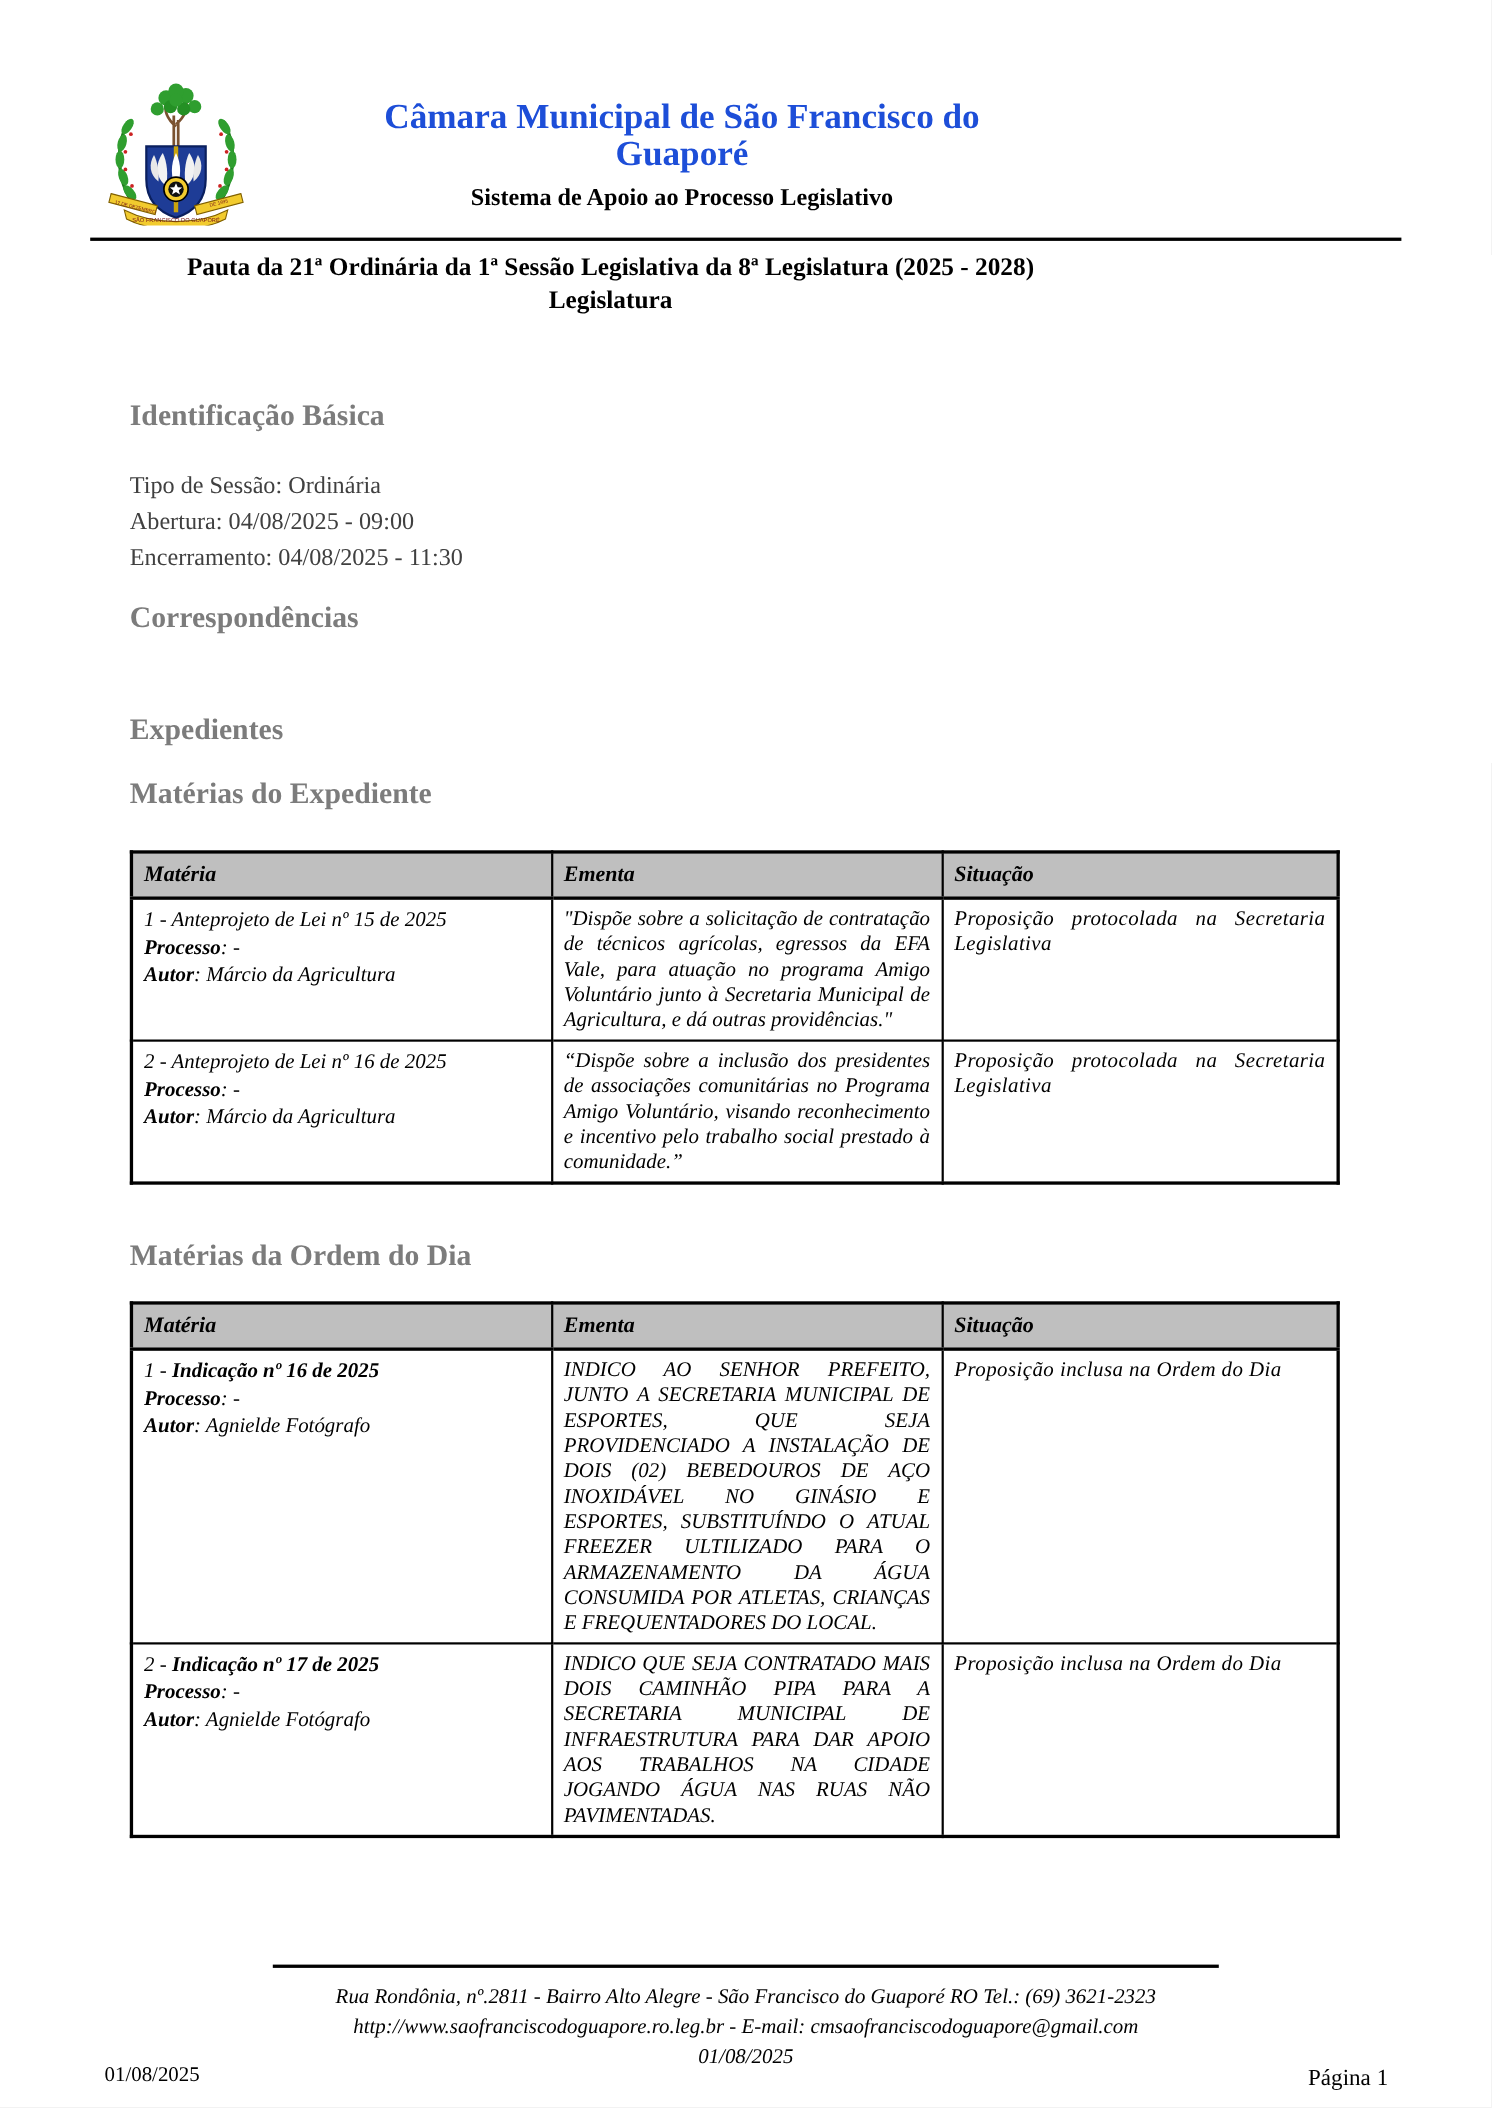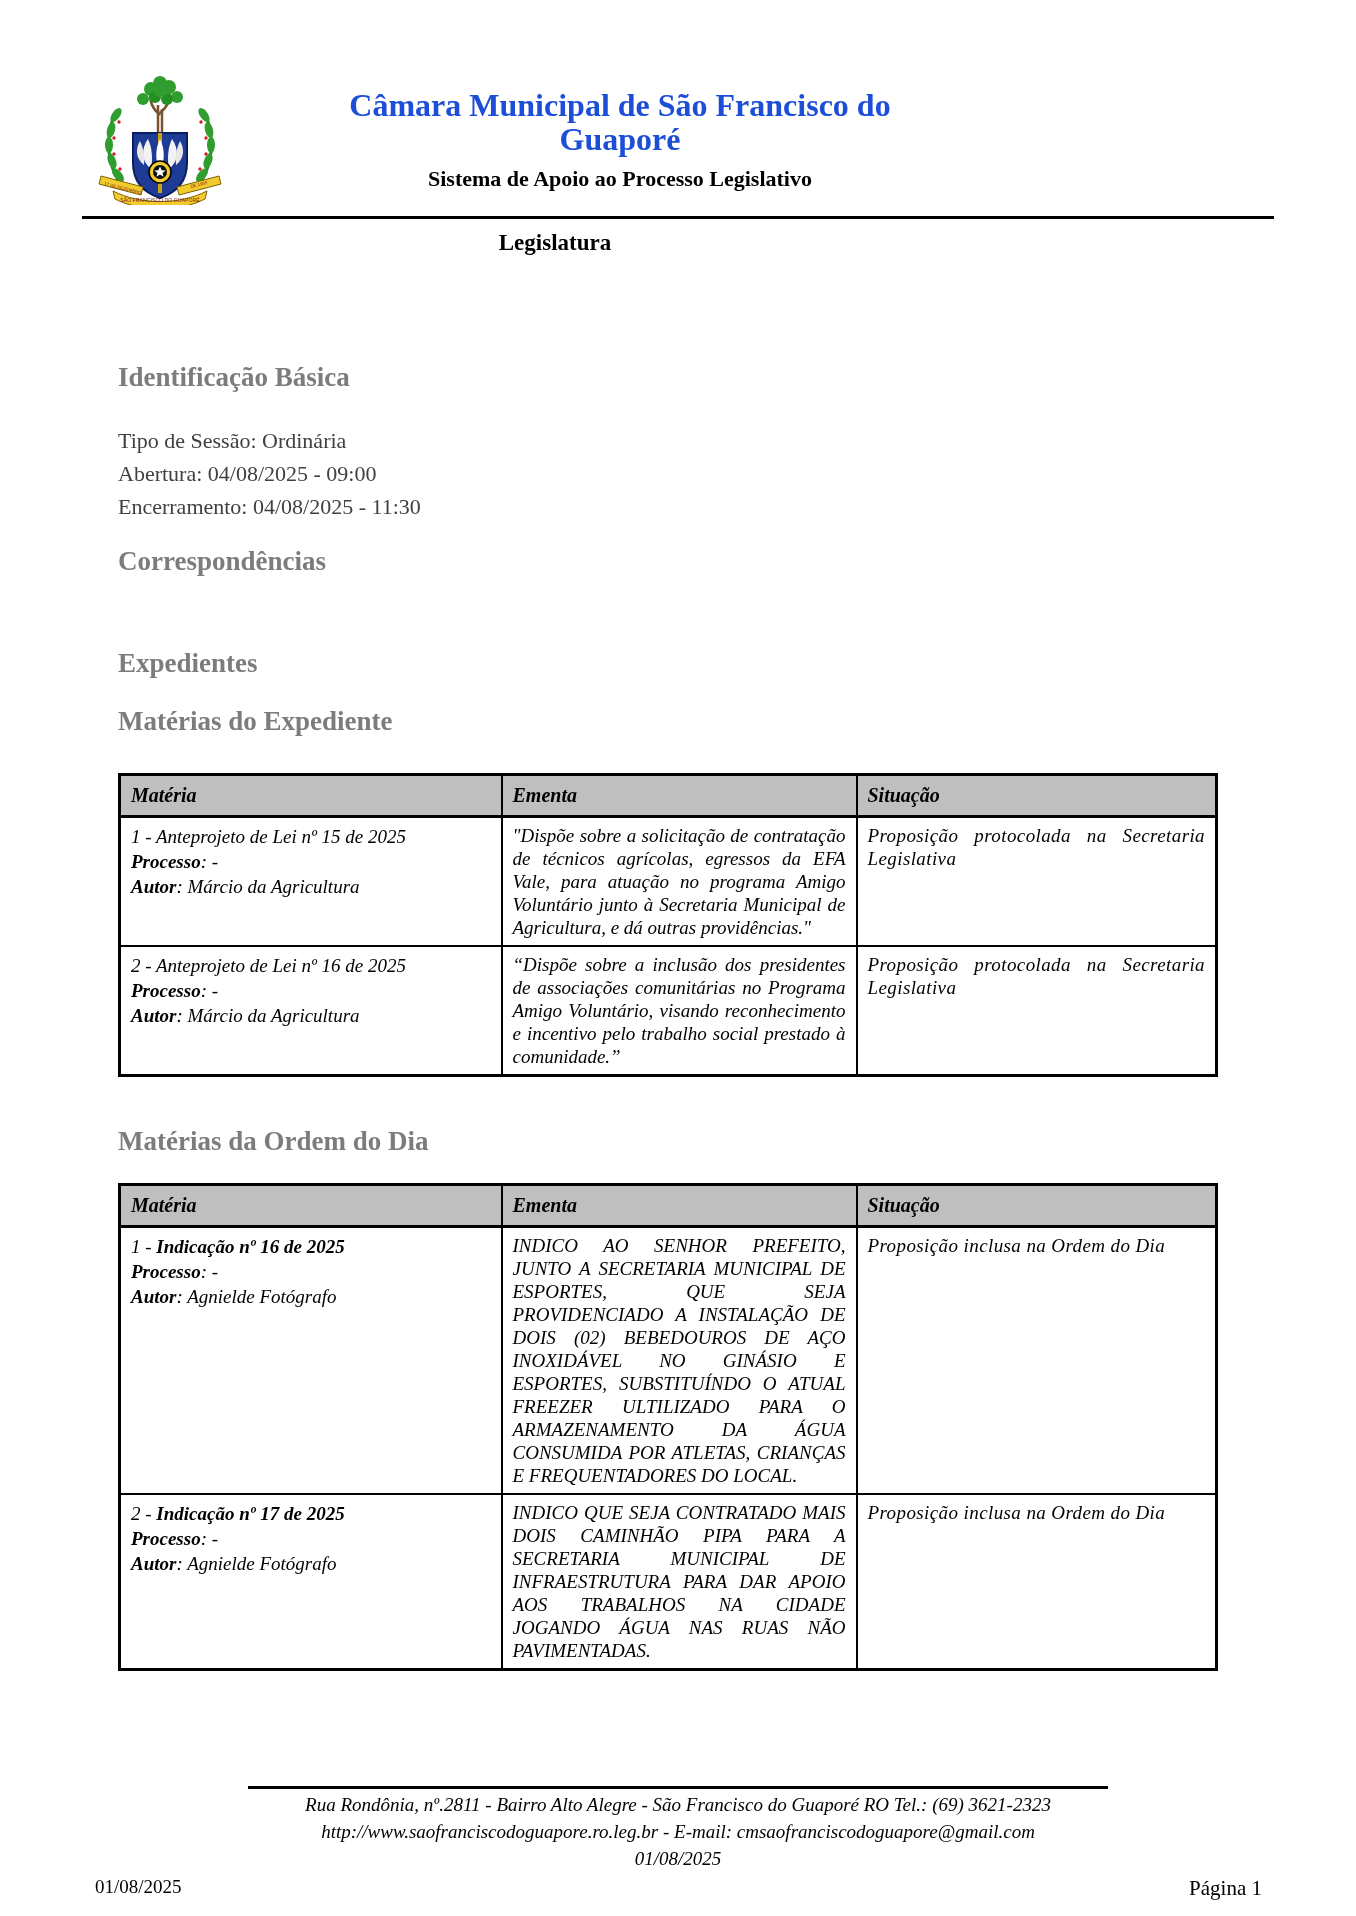--- a/index.html
+++ b/index.html
@@ -31,21 +31,21 @@
     background:#bfbfbf; text-align:left; font-weight:bold; font-size:20px;
     padding:8px 10px; border-bottom:3px solid #000;
   }
   .doc-table td { vertical-align:top; padding:6px 10px; line-height:23px; }
   .materia-cell div { line-height:25px; }
   .ementa-cell { text-align:justify; }
   .situacao-cell { text-align:justify; letter-spacing:0.4px;margin-top:30px; }
   .bold { font-weight:bold; }
   
   .footer { position:absolute; left:248px; top:1786px; width:860px; border-top:3px solid #000;
-            padding-top:2px; text-align:center; font-style:italic; font-size:19px; line-height:27px; }
+            padding-top:13px; text-align:center; font-style:italic; font-size:19px; line-height:27px; }
   .bottom-date { position:absolute; left:95px; top:1876px; font-size:19px; }
   .bottom-page { position:absolute; right:94px; top:1876px; font-size:21px; }
 </style>
 </head>
 <body>
 
 <div class="page">
 
   <svg class="logo" viewBox="0 0 130 130" xmlns="http://www.w3.org/2000/svg">
 
@@ -115,20 +115,21 @@
     <h1 class="org-name">
       <span>Câmara Municipal de São Francisco do</span>
       <span>Guaporé</span>
     </h1>
     <div class="system-name">Sistema de Apoio ao Processo Legislativo</div>
   </div>
 
   <div class="header-rule"></div>
 
   <h2 class="pauta-title">
+    <span>Pauta da 21ª Ordinária da 1ª Sessão Legislativa da 8ª Legislatura (2025 - 2028)</span>
     <span>Legislatura</span>
   </h2>
 
   <h3 class="sec-heading" style="top:362px">Identificação Básica</h3>
 
   <div class="info-block">
     <div>Tipo de Sessão: Ordinária</div>
     <div>Abertura: 04/08/2025 - 09:00</div>
     <div>Encerramento: 04/08/2025 - 11:30</div>
   </div>

